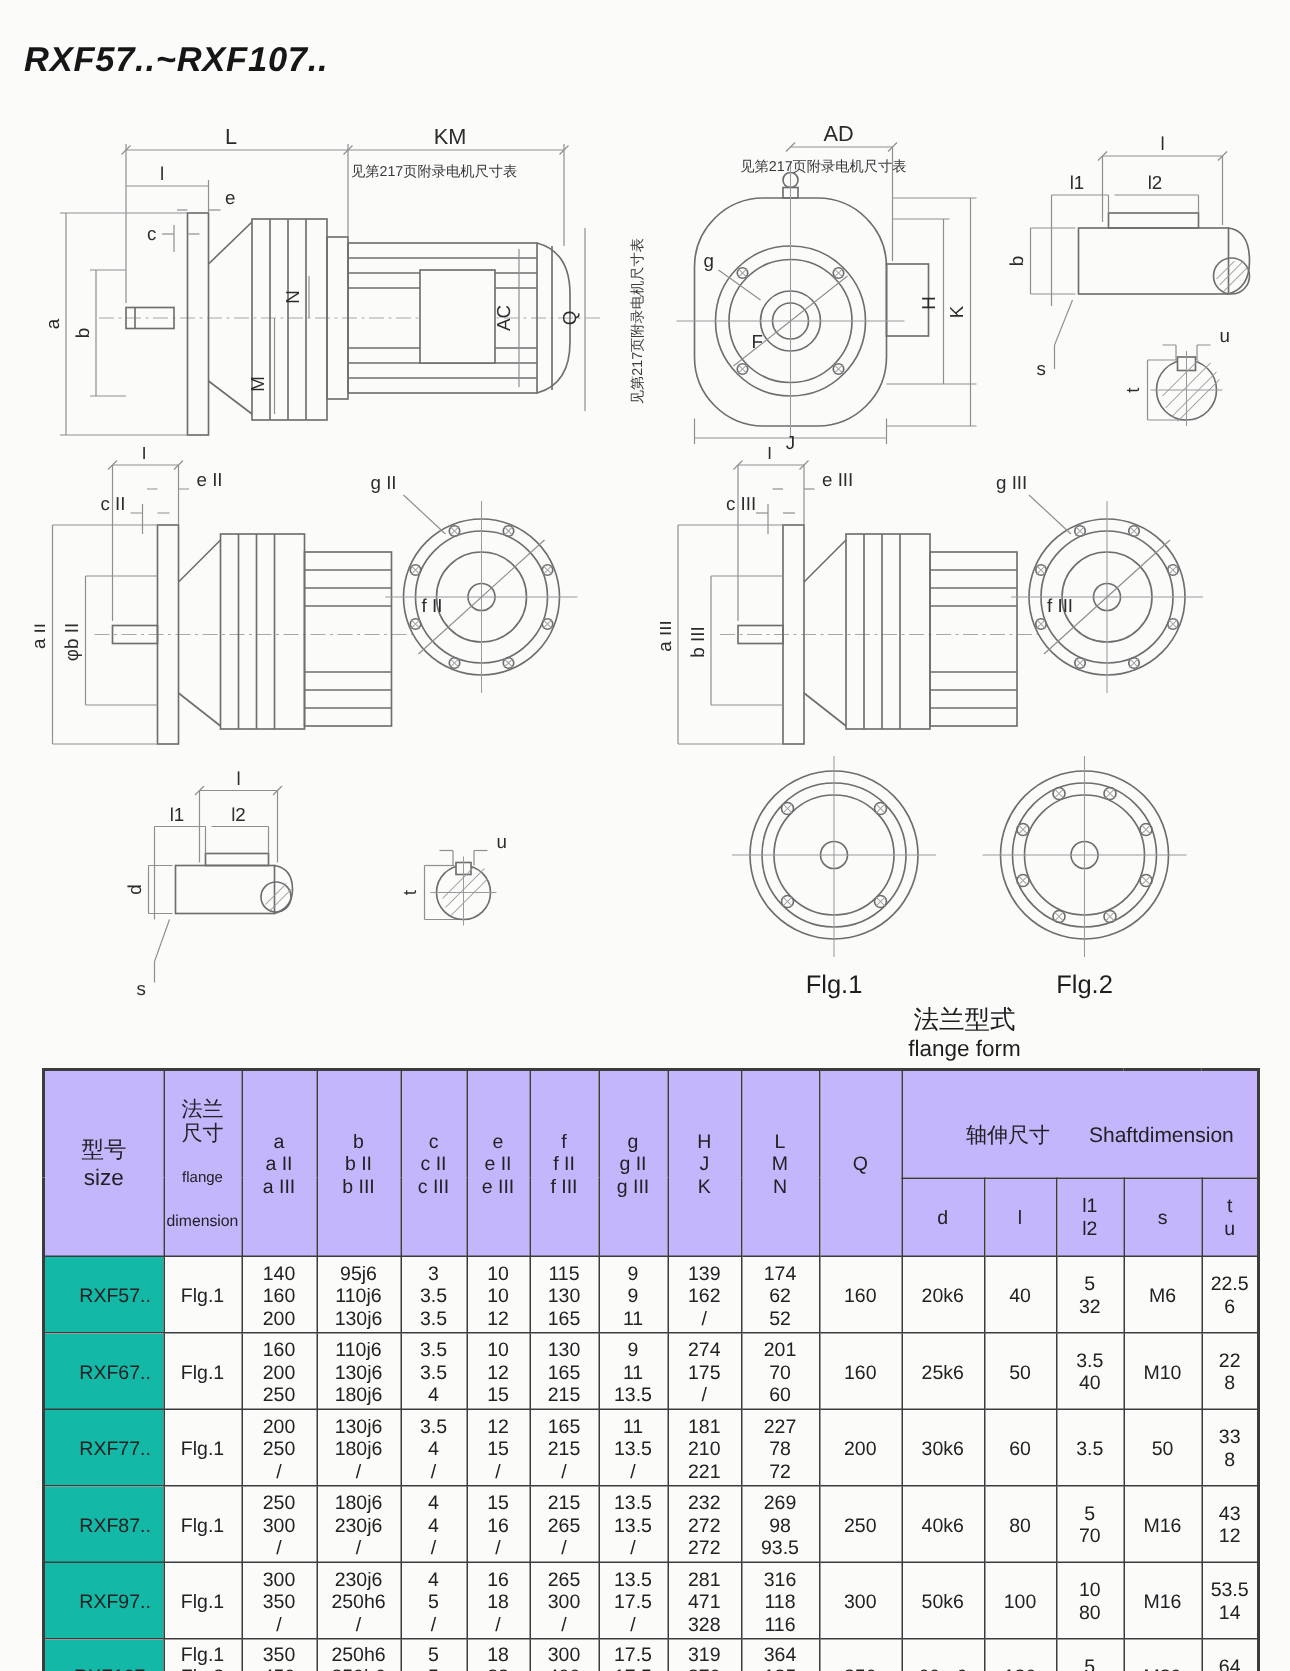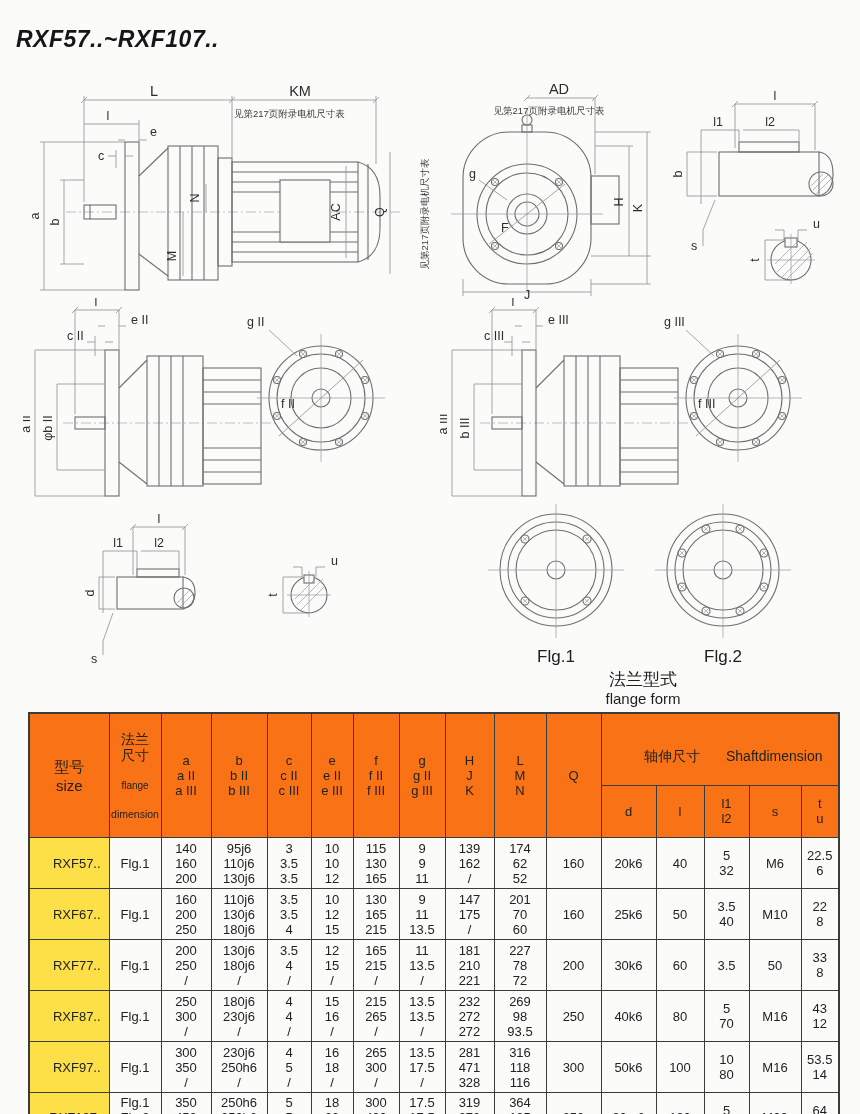--- a/index.html
+++ b/index.html
@@ -31,22 +31,22 @@
     position:absolute;left:28px;top:712px;width:810px;
     border-collapse:collapse;table-layout:fixed;
     font-size:13px;
   }
   #dim-table th,#dim-table td{
     border:1px solid #3c3c3c;text-align:center;vertical-align:middle;
     line-height:15px;padding:2px 1px;white-space:pre-line;
     font-weight:normal;overflow:hidden;
   }
   #dim-table{border:2px solid #3c3c3c;}
-  #dim-table thead th{background:#f97316;}
-  #dim-table td.sz{background:#fde047;padding-left:16px;}
+  #dim-table thead th{background:#c4b5fd;}
+  #dim-table td.sz{background:#14b8a6;padding-left:16px;}
   #dim-table .h-size{font-size:15px;line-height:19px;}
   #dim-table .h-fl .cn{display:block;font-size:14px;line-height:16px;}
   #dim-table .h-fl .en{display:block;font-size:10px;line-height:15px;}
   #dim-table .h-fl .sub{display:block;font-size:10.5px;line-height:12px;}
   #dim-table .h-shaft{font-size:14px;padding-left:28px;}
   #dim-table .h-shaft .cn{margin-right:26px;}
   #dim-table tbody tr{height:51px;}
   #dim-table thead tr.r1{height:50px;}
   #dim-table thead tr.r2{height:36px;}
 </style>
@@ -537,21 +537,21 @@
 4</td>
       <td>10
 12
 15</td>
       <td>130
 165
 215</td>
       <td>9
 11
 13.5</td>
-      <td>147
+      <td>274
 175
 /</td>
       <td>201
 70
 60</td>
       <td>160</td>
       <td>25k6</td>
       <td>50</td>
       <td>3.5
 40</td>

